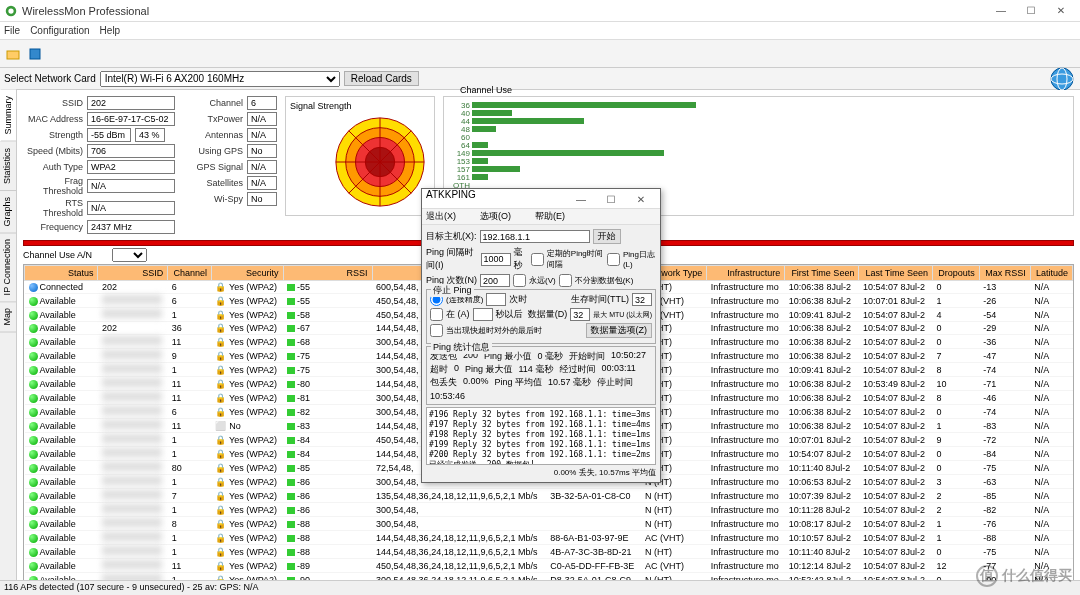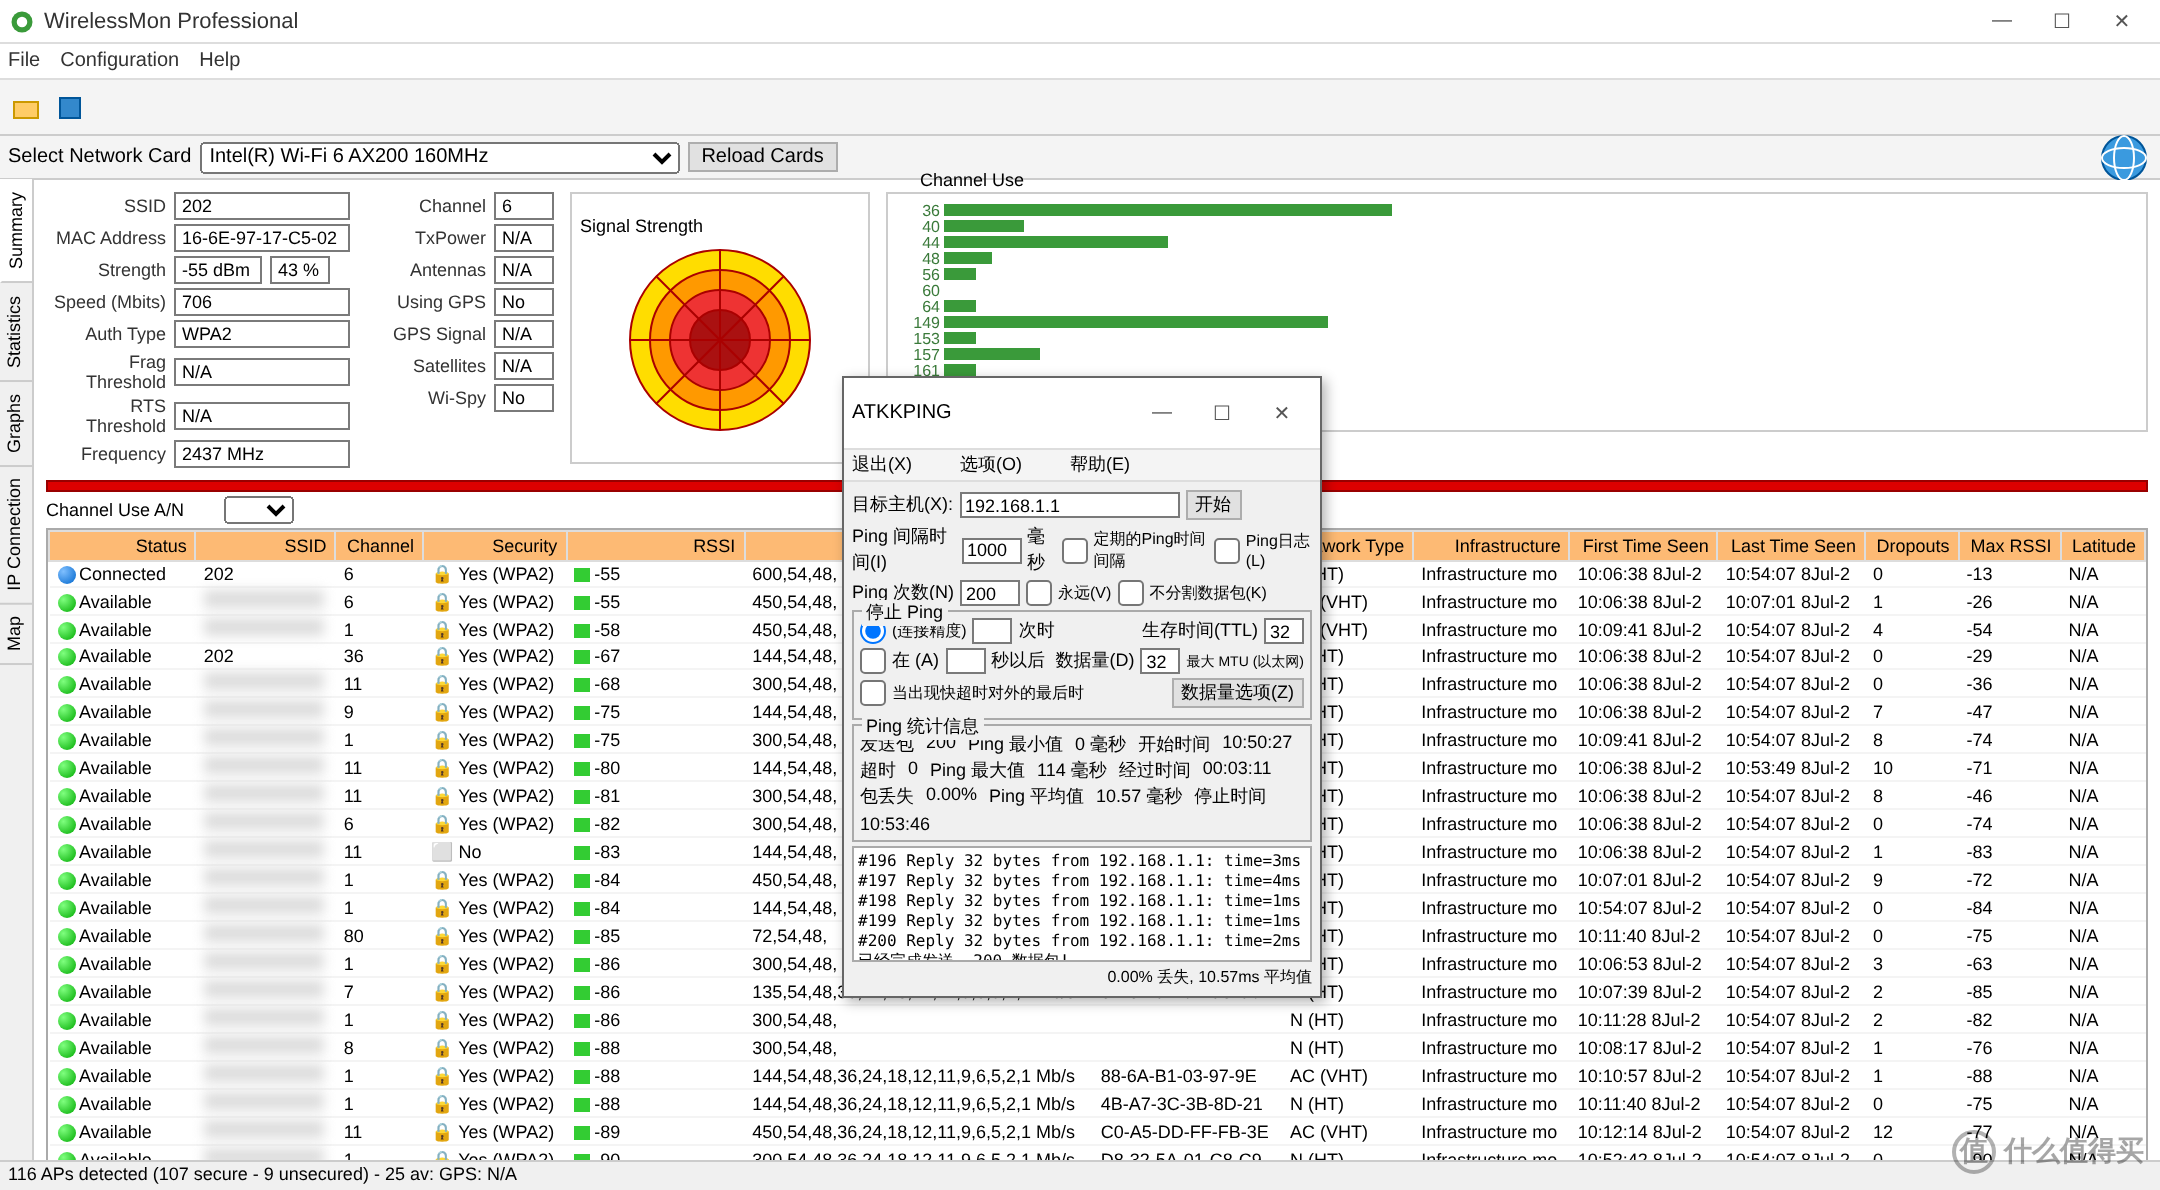--- a/index.html
+++ b/index.html
@@ -25,21 +25,21 @@
 
 .panel { flex: 1; background: #fff; padding: 6px; }
 .topgrid { display: flex; gap: 8px; margin-bottom: 4px; }
 .fieldset { }
 .fieldrow { display: flex; align-items: center; gap: 4px; margin-bottom: 2px; }
 .fieldlbl { width: 60px; text-align: right; font-size: 9px; color: #333; }
 .fieldval { border: 1px solid #7a7a7a; background: #fff; padding: 0 3px; font-size: 9px; height: 14px; width: 88px; display: flex; align-items: center; }
 .fieldval.sm { width: 30px; }
 .fieldval.md { width: 44px; }
 
-.radarbox { border: 1px solid #ccc; background: #fff; padding: 4px; width: 150px; height: 136px; display: flex; align-items: center; justify-content: center; flex-direction: column; }
+.radarbox { border: 1px solid #ccc; background: #fff; padding: 4px; width: 150px; height: 120px; display: flex; align-items: flex-end; justify-content: center; flex-direction: column; }
 .radarbox .lbl { font-size: 9px; margin-bottom: 2px; align-self: flex-start; }
 .radar { width: 100px; height: 100px; position: relative; }
 
 .chanuse { flex: 1; border: 1px solid #ccc; background: #fff; padding: 4px; height: 120px; position: relative; }
 .chanuse .lbl { font-size: 9px; position: absolute; top: -12px; left: 16px; }
 .chrow { display: flex; align-items: center; height: 8px; font-size: 8px; }
 .chlabel { width: 22px; color: #3a7a3a; text-align: right; margin-right: 2px; }
 .chbar { height: 6px; background: #3a9a3a; }
 
 .redbar { height: 6px; background: #d00; margin: 2px 0; border: 1px solid #900; }
@@ -54,21 +54,21 @@
 .dot.green { background: radial-gradient(circle at 30% 30%, #7fff7f, #0a0); }
 .dot.blue { background: radial-gradient(circle at 30% 30%, #7fbfff, #06c); }
 .dot.red { background: radial-gradient(circle at 30% 30%, #ff7f7f, #c00); }
 .lock { color: #d4a017; font-size: 9px; }
 .rssi-bar { display: inline-block; width: 8px; height: 7px; background: #3c3; margin-right: 2px; vertical-align: middle; }
 .blur { filter: blur(3px); background: #ddd; display:inline-block; width: 60px; height: 9px; }
 
 .statusbar { position: absolute; bottom: 0; left: 0; right: 0; height: 15px; background: #f0f0f0; border-top: 1px solid #ccc; padding: 1px 4px; font-size: 9px; }
 
 .pingdlg { position: absolute; top: 188px; left: 421px; width: 240px; background: #f0f0f0; border: 1px solid #666; box-shadow: 2px 2px 6px rgba(0,0,0,0.3); z-index: 100; }
-.pingdlg .dlgtitle { height: 36px; background: #fff; display: flex; align-items: center; padding: 0 4px; border-bottom: 1px solid #ddd; }
+.pingdlg .dlgtitle { height: 20px; background: #fff; display: flex; align-items: flex-start; padding: 0 4px; border-bottom: 1px solid #ddd; }
 .pingdlg .dlgtitle span:first-child { flex: 1; font-size: 10px; }
 .pingdlg .dlgmenu { height: 16px; background: #f4f4f4; display: flex; gap: 24px; padding: 0 4px; font-size: 9px; align-items: center; border-bottom: 1px solid #ddd; }
 .pingdlg .body { padding: 4px; font-size: 9px; }
 .pingdlg .row { display: flex; align-items: center; gap: 3px; margin-bottom: 2px; }
 .pingdlg input[type=text] { border: 1px solid #7a7a7a; font-size: 9px; height: 13px; padding: 0 2px; }
 .pingdlg .btn { background: #e1e1e1; border: 1px solid #adadad; padding: 0 4px; font-size: 9px; }
 .pingdlg .groupbox { border: 1px solid #aaa; margin: 2px 0; padding: 3px; position: relative; }
 .pingdlg .grouplbl { position: absolute; top: -6px; left: 4px; background: #f0f0f0; padding: 0 2px; font-size: 9px; }
 .pingdlg .log { background: #fff; border: 1px solid #aaa; font-family: "Microsoft YaHei", monospace; font-size: 8px; line-height: 10px; padding: 2px; height: 58px; overflow: hidden; white-space: pre; }
 .pingdlg .stat { display: flex; flex-wrap: wrap; gap: 2px 6px; font-size: 9px; }
@@ -226,24 +226,20 @@
               <span class="chlabel">40</span>
               <div class="chbar" style="width:40px"></div>
             </div>
             <div class="chrow">
               <span class="chlabel">44</span>
               <div class="chbar" style="width:112px"></div>
             </div>
             <div class="chrow">
               <span class="chlabel">48</span>
               <div class="chbar" style="width:24px"></div>
-            </div>
-            <div class="chrow">
-              <span class="chlabel">56</span>
-              <div class="chbar" style="width:16px"></div>
             </div>
             <div class="chrow">
               <span class="chlabel">60</span>
               <div class="chbar" style="width:0px"></div>
             </div>
             <div class="chrow">
               <span class="chlabel">64</span>
               <div class="chbar" style="width:16px"></div>
             </div>
             <div class="chrow">

